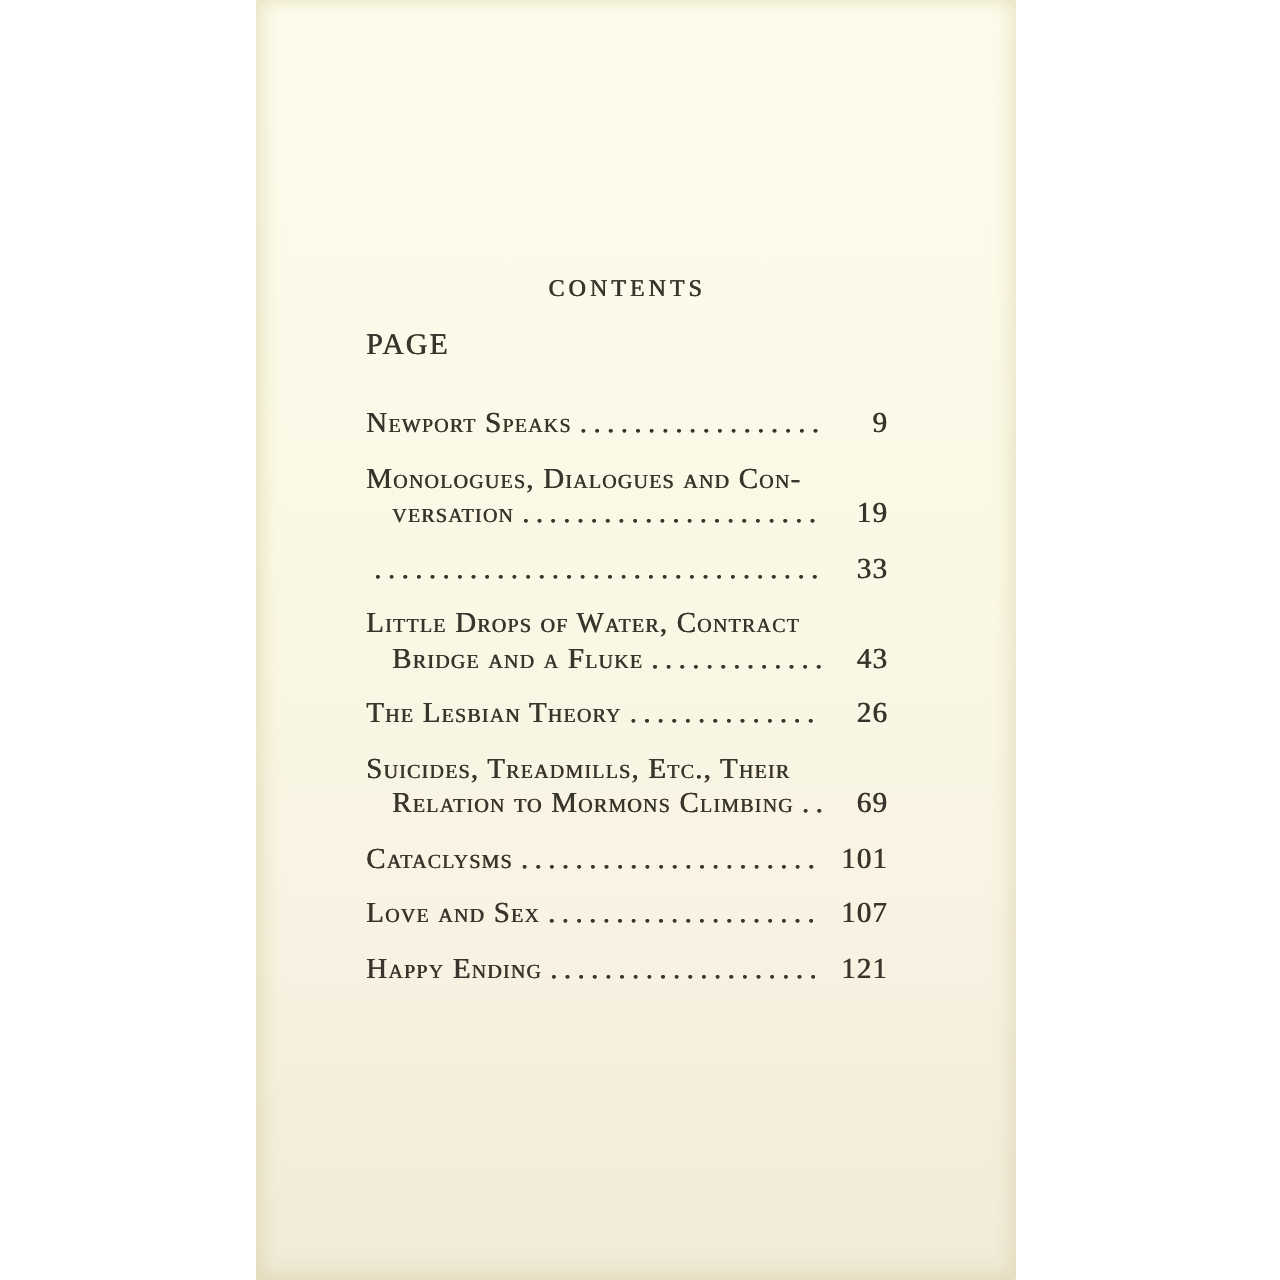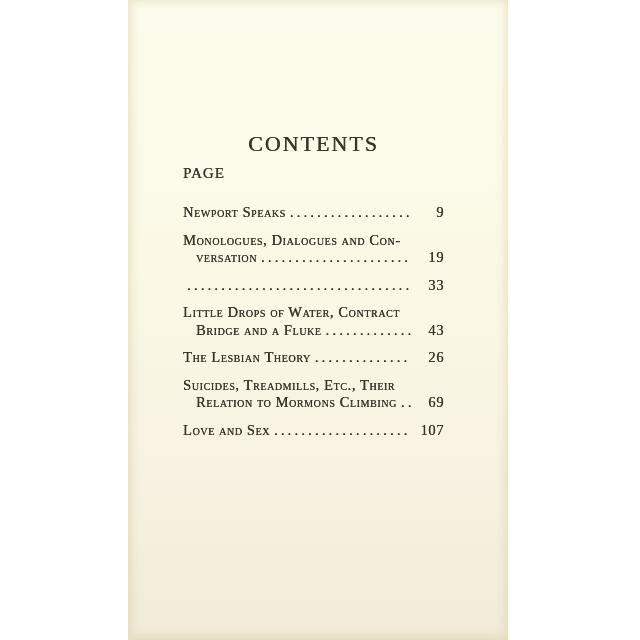--- a/index.html
+++ b/index.html
@@ -36,21 +36,21 @@
   }
   .content {
     position: absolute;
     left: 55px;
     top: 133px;
     width: 261px;
     color: var(--ink, #3a352c);
   }
   .title {
     margin: 0;
-    font-size: 22px;
+    font-size: 12px;
     font-weight: normal;
     letter-spacing: 2px;
     text-align: center;
     line-height: 22px;
     color: var(--ink, #3a352c);
     text-shadow: 0.35px 0 0 currentColor;
   }
   .page-col-label {
     margin-top: 12px;
     margin-bottom: 24px;
@@ -147,21 +147,35 @@
               <span class="lbl">Suicides, Treadmills, Etc., Their</span>
             </div>
             <div class="row cont">
               <span class="lbl">Relation to Mormons Climbing</span>
               <span class="dots"></span>
               <span class="num">69</span>
             </div>
           </div>
           <div class="entry">
             <div class="row">
+              <span class="lbl">Cataclysms</span>
+              <span class="dots"></span>
+              <span class="num">101</span>
+            </div>
+          </div>
+          <div class="entry">
+            <div class="row">
               <span class="lbl">Love and Sex</span>
               <span class="dots"></span>
               <span class="num">107</span>
+            </div>
+          </div>
+          <div class="entry">
+            <div class="row">
+              <span class="lbl">Happy Ending</span>
+              <span class="dots"></span>
+              <span class="num">121</span>
             </div>
           </div>
         </div>
     </div>
   </div>
 </div>
 
 </body></html>

